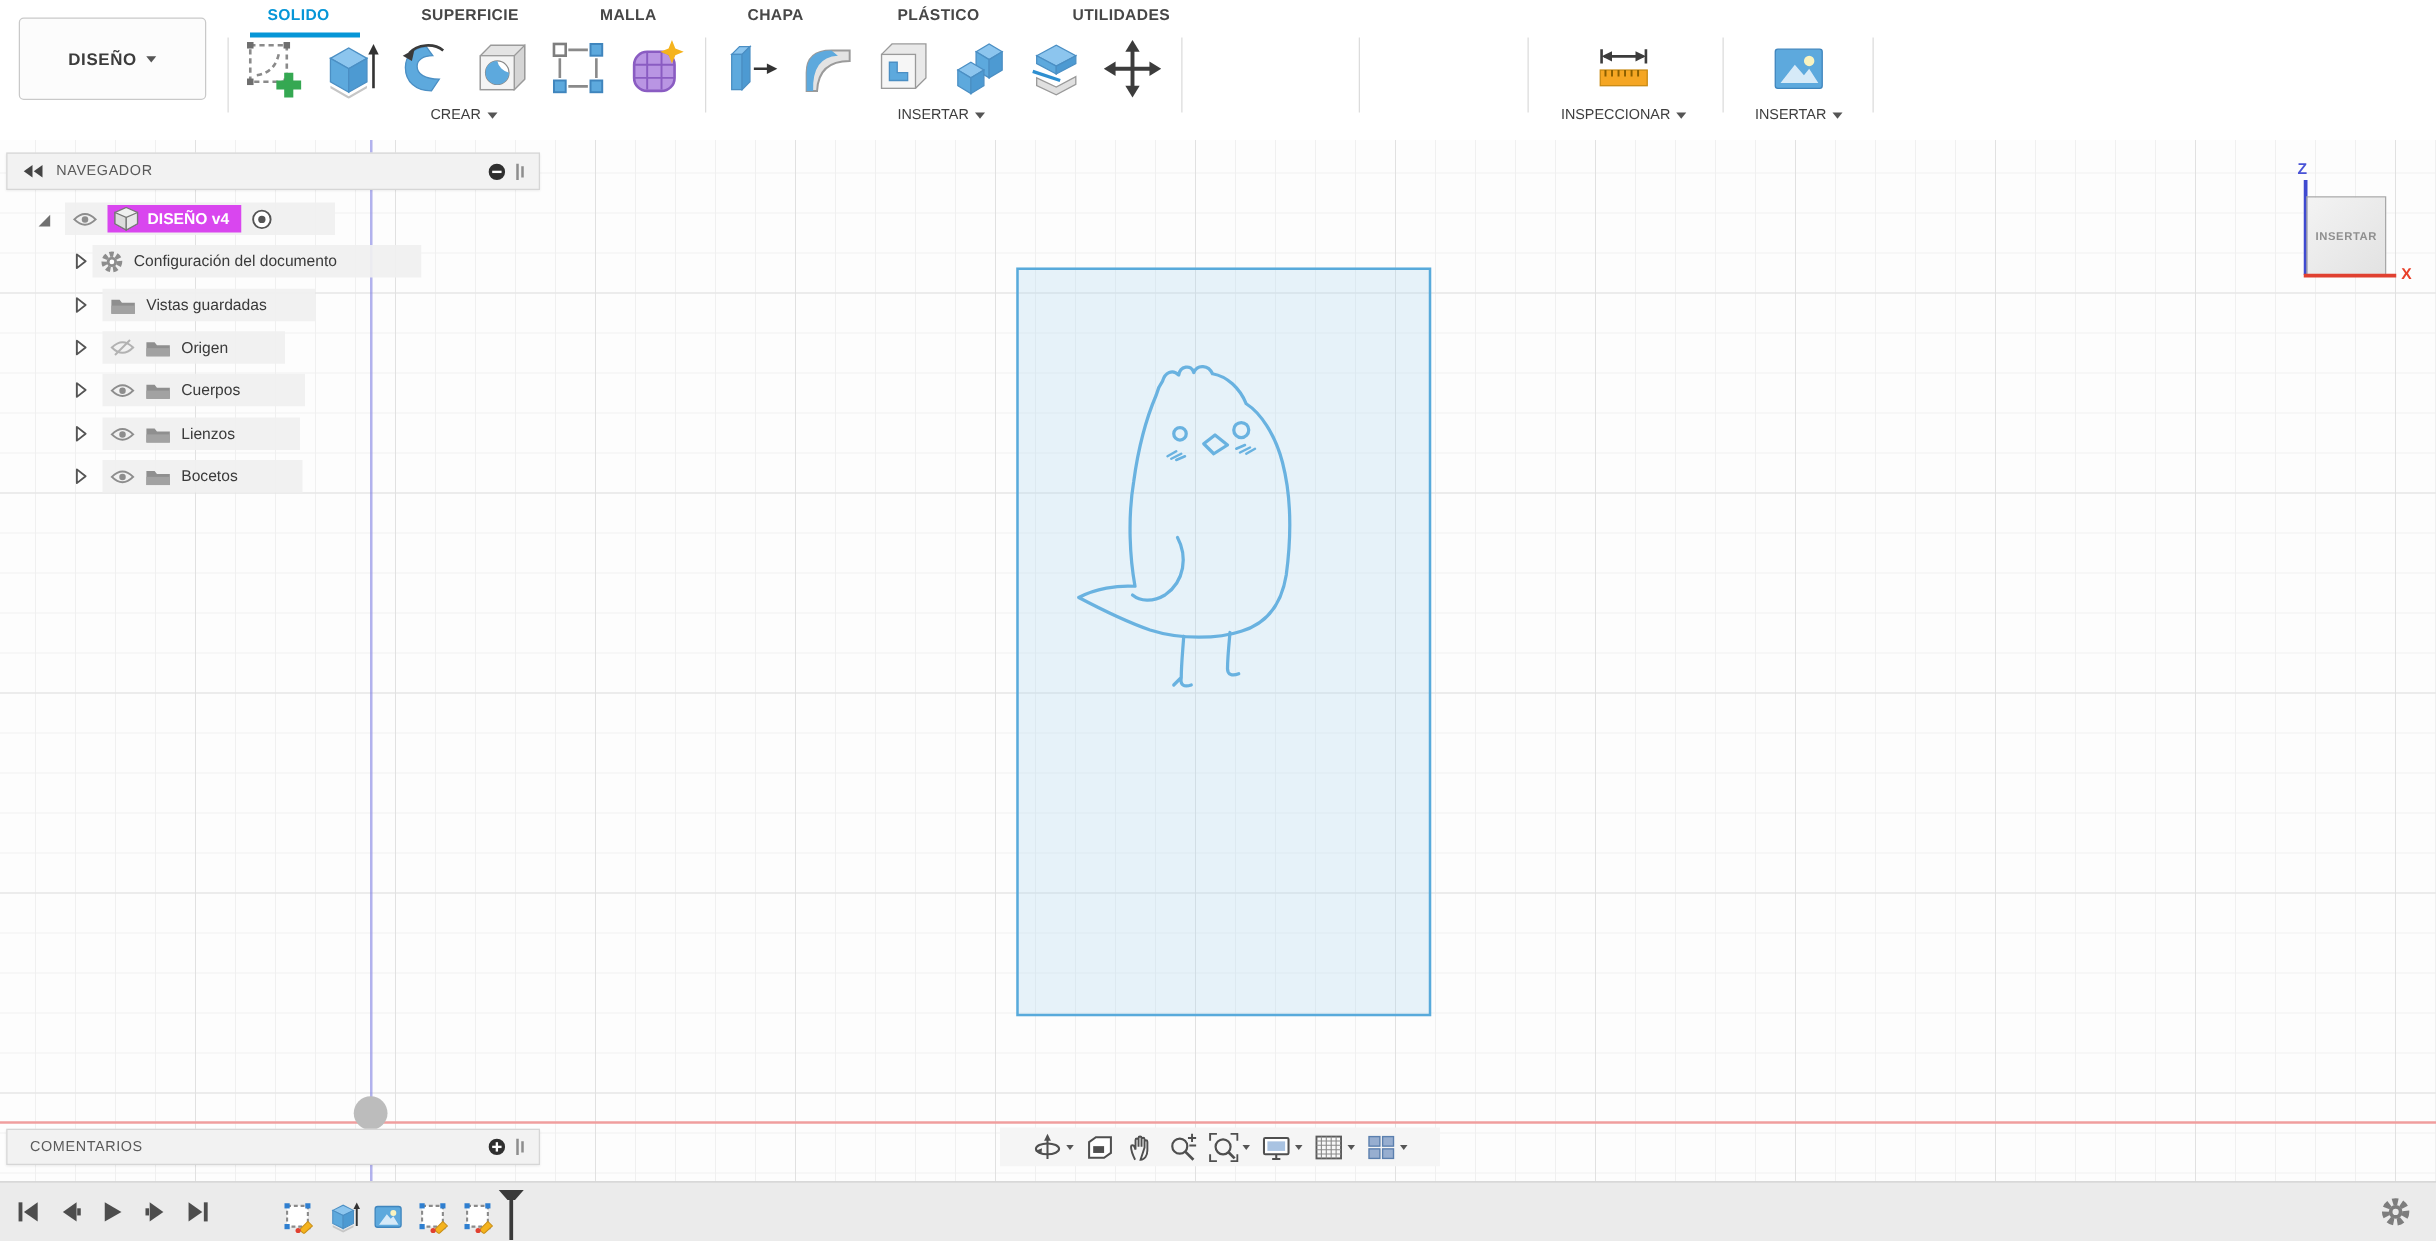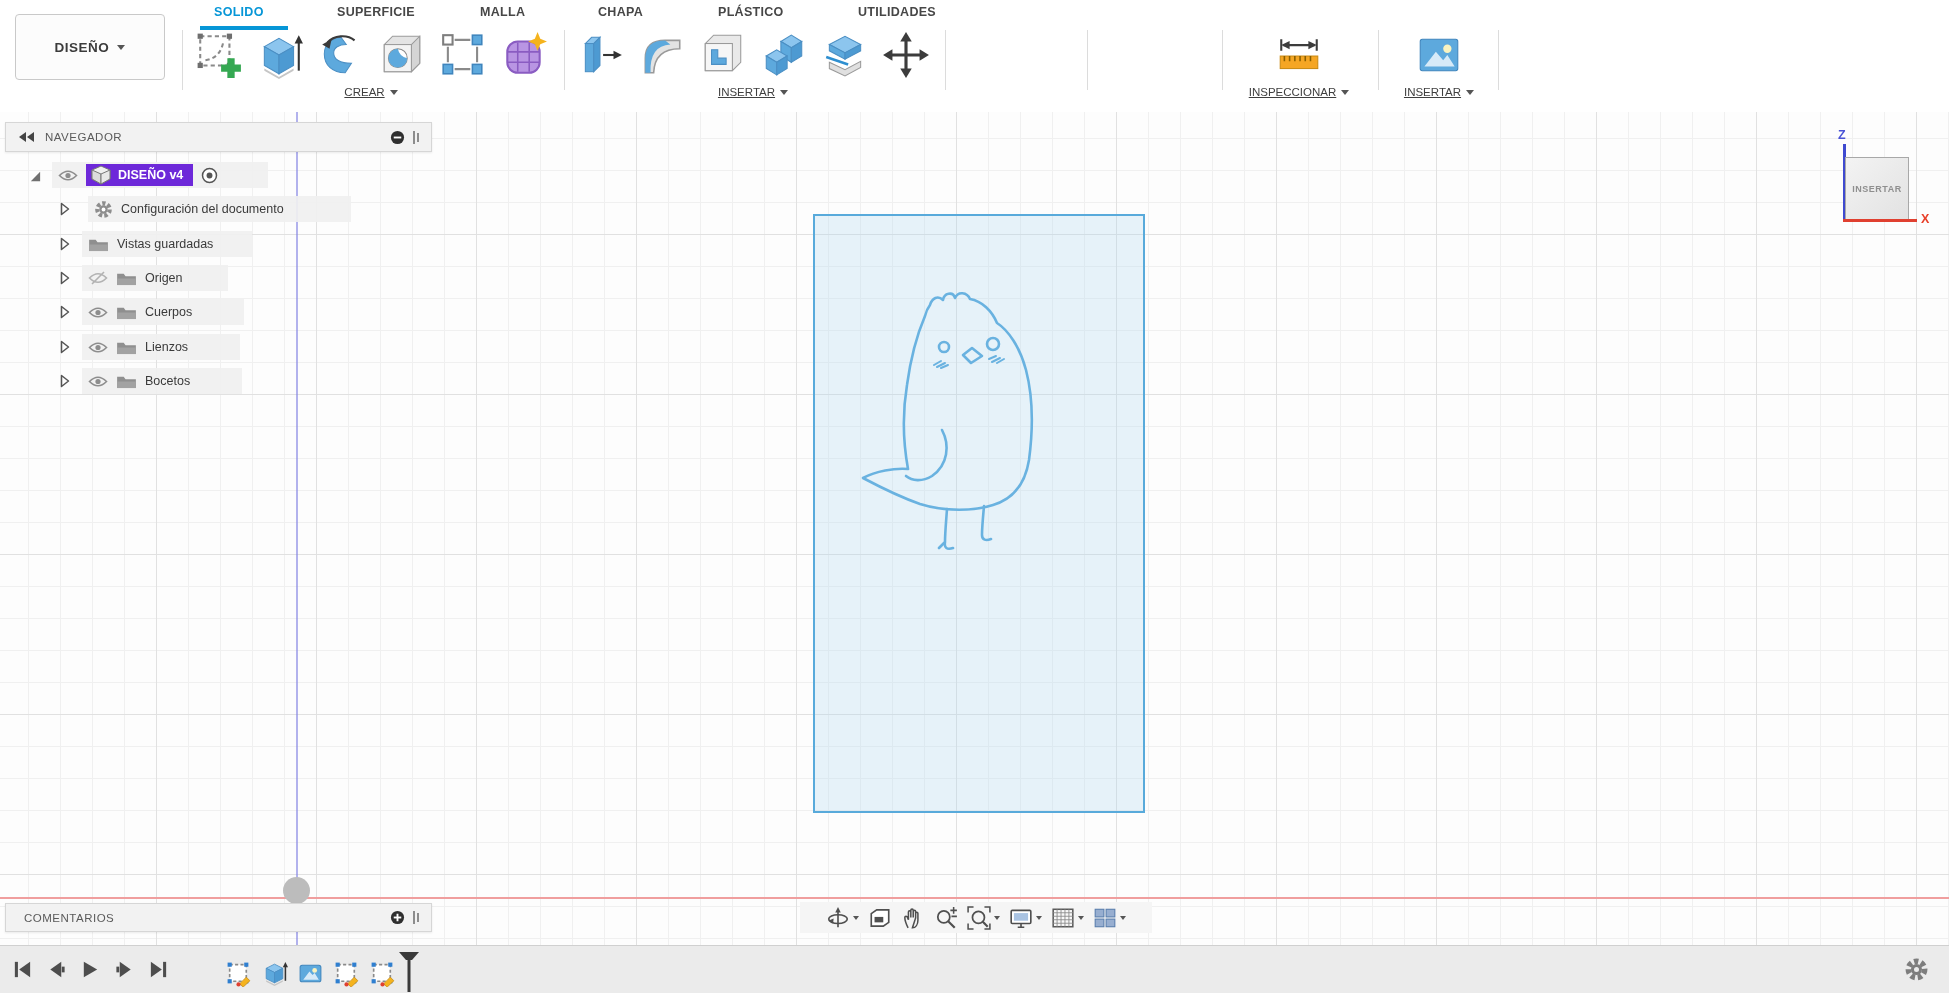--- a/index.html
+++ b/index.html
@@ -12,21 +12,21 @@
       border-radius:4px;background:#fcfcfc;display:flex;align-items:center;justify-content:center;gap:8px;
       font-size:13.5px;font-weight:bold;color:#3c3c3c;letter-spacing:.5px;cursor:default;}
   .caret{width:0;height:0;border-left:4.5px solid transparent;border-right:4.5px solid transparent;
       border-top:5px solid #555;display:inline-block;}
   .tab{position:absolute;top:5px;font-size:12.5px;font-weight:bold;color:#474747;letter-spacing:.3px;}
   .tab.active{color:#0696d7;}
   .tab-underline{position:absolute;left:200px;top:26px;width:88px;height:3.5px;background:#0696d7;}
   .grp{position:absolute;top:28px;height:78px;}
   .grp-icons{display:flex;gap:13px;align-items:center;justify-content:center;height:54px;}
   .grp-label{position:absolute;left:0;right:0;top:58px;text-align:center;font-size:11.5px;color:#3f3f3f;
-      display:flex;align-items:center;justify-content:center;gap:5px;text-decoration:underline;}
+      display:flex;align-items:center;justify-content:center;gap:5px;}
   .rsep{position:absolute;top:30px;height:60px;width:1px;background:#dcdcdc;}
   .ric{width:48px;height:48px;display:block;}
   .ric.big{width:56px;height:56px;}
 
   
   .canvas{position:absolute;left:0;top:112px;width:1949px;height:833px;background:#fdfdfd;
     background-image:
       linear-gradient(#e1e1e1 1px, transparent 1px),
       linear-gradient(90deg,#e1e1e1 1px, transparent 1px),
       linear-gradient(#f0f0f0 1px, transparent 1px),
@@ -56,21 +56,21 @@
   .pbar .title{font-size:11.5px;color:#5a5a5a;letter-spacing:.5px;}
   .pbar .spacer{flex:1;}
   .grip{width:10px;display:flex;gap:2px;margin:0 8px 0 8px;}
   .grip i{display:block;width:2px;height:13px;background:#8d8d8d;}
   .grip i:last-child{height:9px;margin-top:2px;}
   .circle-btn{width:15px;height:15px;margin-left:8px;}
 
   .tree{position:absolute;left:0;top:0;z-index:15;font-size:12.5px;color:#3a3a3a;}
   .trow{position:absolute;height:28px;display:flex;align-items:center;}
   .strip{position:absolute;top:1px;height:26px;background:rgba(240,240,240,.92);display:flex;align-items:center;gap:8px;padding:0 10px 0 6px;box-sizing:border-box;}
-  .chip{background:#6d28d9;color:#fff;font-weight:bold;height:22px;display:flex;align-items:center;gap:6px;padding:0 10px 0 4px;}
+  .chip{background:#d946ef;color:#fff;font-weight:bold;height:22px;display:flex;align-items:center;gap:6px;padding:0 10px 0 4px;}
   .arrow{position:absolute;left:60px;top:7px;}
 
   
   .cnavbar{position:absolute;left:800px;top:902px;width:352px;height:31px;background:rgba(245,245,245,.97);
       display:flex;align-items:center;justify-content:center;gap:9px;z-index:18;}
   .cnav-item{display:flex;align-items:center;gap:3px;}
   .caret-s{width:0;height:0;border-left:3.5px solid transparent;border-right:3.5px solid transparent;border-top:4px solid #555;}
 
   
   .timeline{position:absolute;left:0;top:945px;width:100%;height:48px;background:#ebebeb;border-top:1px solid #d0d0d0;
@@ -307,21 +307,21 @@
           <circle cx="9" cy="9" r="7.4" fill="#fff" stroke="#555" stroke-width="1.6"></circle>
             <circle cx="9" cy="9" r="3.1" fill="#555"></circle>
         </svg>
       </div>
     </div>
 
     <div class="trow" style="top:195px">
       <svg class="arrow" width="10" height="14" viewBox="0 0 10 14">
         <polygon points="1.5,1.5 8.5,7 1.5,12.5" fill="#fdfdfd" stroke="#555" stroke-width="1.5" stroke-linejoin="round"></polygon>
       </svg>
-      <div class="strip" style="left:88px;width:263px">
+      <div class="strip" style="left:74px;width:263px">
         <svg width="19" height="19" viewBox="0 0 20 20">
           <circle cx="10" cy="10" r="6.5" fill="none" stroke="#8d8d8d" stroke-width="4.5" stroke-dasharray="3.4 2.3"></circle>
           <circle cx="10" cy="10" r="4.4" fill="#8d8d8d"></circle>
             <circle cx="10" cy="10" r="2" fill="#fff"></circle>
         </svg>
         <span>Configuración del documento</span>
       </div>
     </div>
 
     <div class="trow" style="top:230px">

